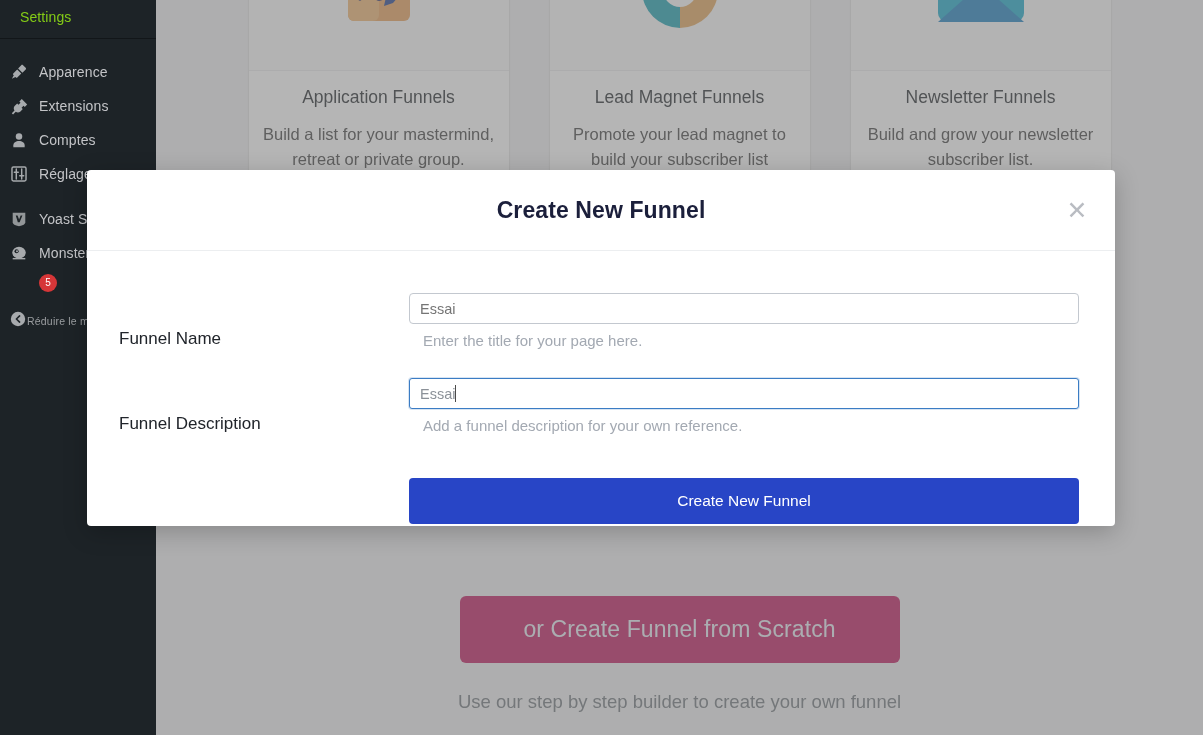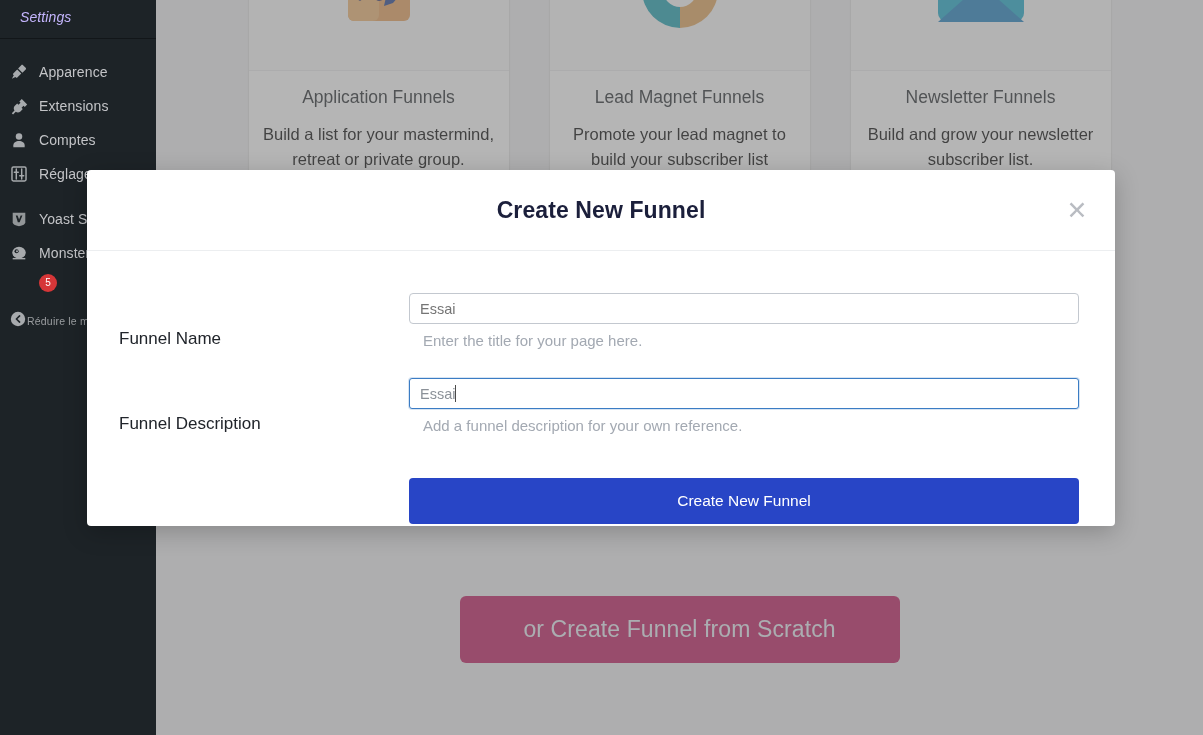--- a/index.html
+++ b/index.html
@@ -35,21 +35,21 @@
     display: flex;
     align-items: center;
     height: 34px;
     padding-left: 9px;
     color: #c3c4c7;
     font-size: 14px;
     line-height: 1;
     white-space: nowrap;
     position: relative;
   }
-  .sb-item.plain { padding-left: 20px; font-size: 13.5px; color: #c4b5fd; font-style: italic; }
+  .sb-item.plain { padding-left: 20px; font-size: 13.5px; color: #84cc16; }
   .sb-item .sb-ico {
     width: 20px; height: 20px;
     margin-right: 10px;
     flex: 0 0 20px;
     display: flex; align-items: center; justify-content: center;
     color: #a7aaad;
   }
   .sb-item .sb-ico svg { display: block; }
   .sb-label { font-size: 14px; letter-spacing: .1px; }
   .sb-sep { height: 11px; }
@@ -109,21 +109,21 @@
   }
   .card-body { padding: 16px 14px 30px; text-align: center; }
   .card-title {
     font-size: 17.5px;
     color: #22272b;
     margin: 0 0 14px 0;
     font-weight: 400;
   }
   .card-desc {
     font-size: 16.5px;
-    color: #000000;
+    color: #404040;
     line-height: 1.5;
     margin: 0;
   }
 
   .scratch-wrap {
     position: absolute;
     left: 0; top: 596px;
     width: 1047px;
     text-align: center;
   }
@@ -326,20 +326,21 @@
         <div class="card-body">
           <div class="card-title">Newsletter Funnels</div>
           <div class="card-desc">Build and grow your newsletter subscriber list.</div>
         </div>
       </div>
 
     </div>
 
     <div class="scratch-wrap">
       <button class="scratch-btn">or Create Funnel from Scratch</button>
+      <div class="scratch-caption">Use our step by step builder to create your own funnel</div>
     </div>
   </div>
 
   <div class="overlay"></div>
 
   <div class="sidebar">
     <div class="sb-top-group">
       <div class="sb-item plain">
         <span class="sb-label">Settings</span>
       </div>

